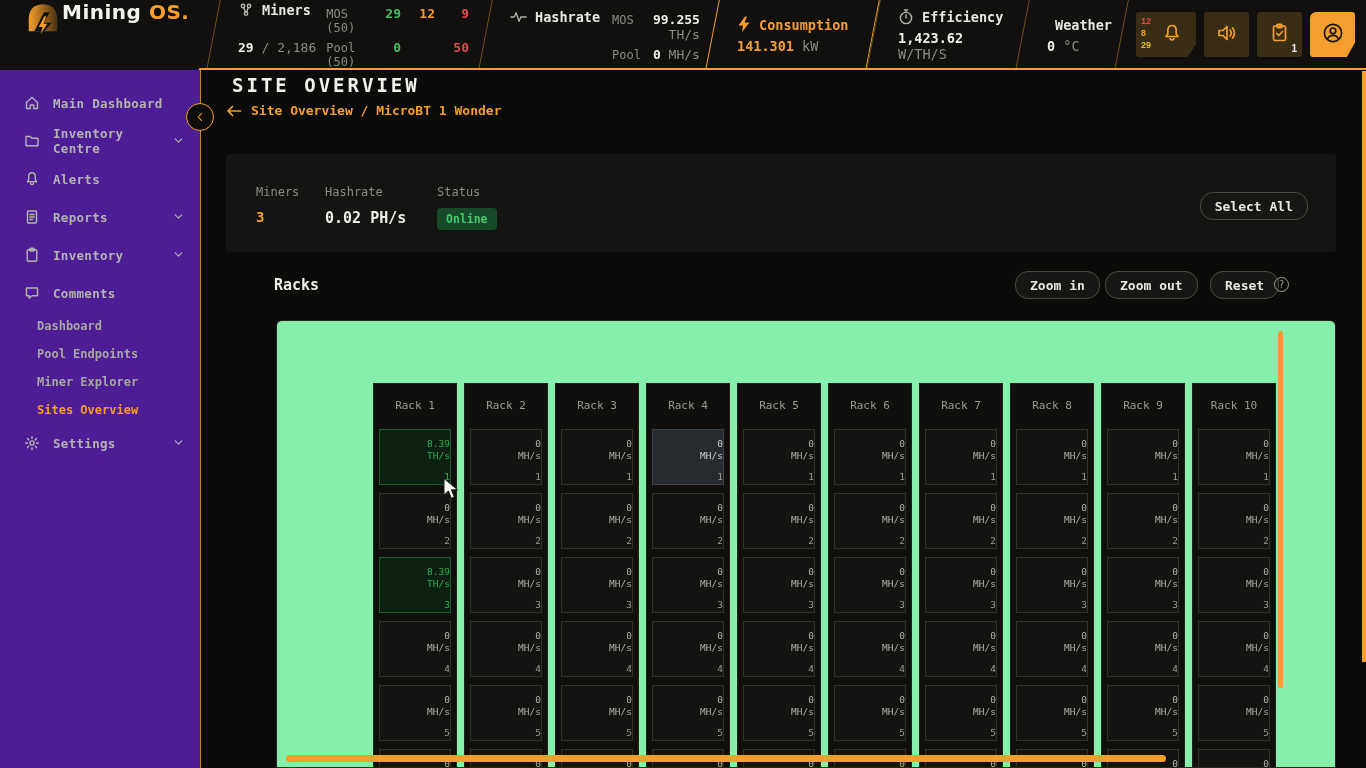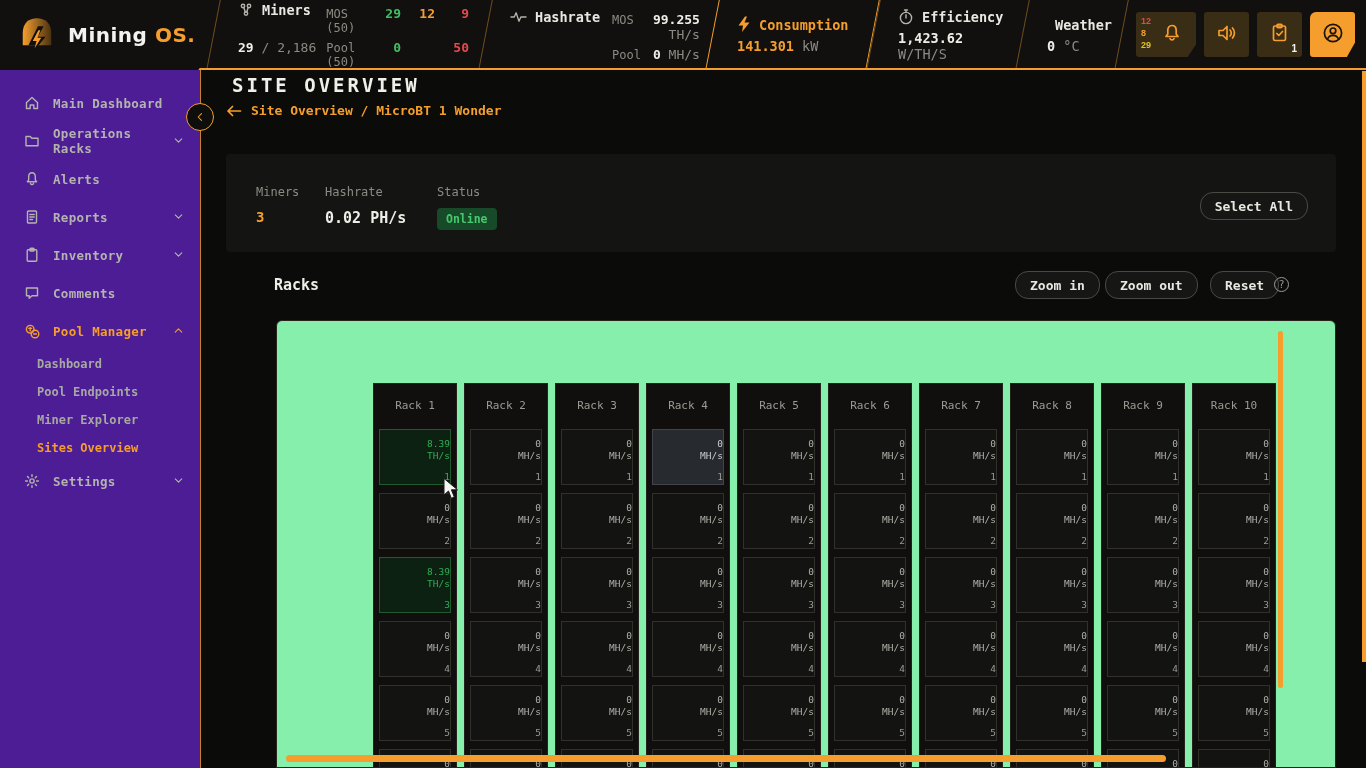--- a/index.html
+++ b/index.html
@@ -3,21 +3,21 @@
 <meta charset="utf-8">
 <style>
   * { margin:0; padding:0; box-sizing:border-box; }
   html,body { width:1366px; height:768px; overflow:hidden; background:#0b0b0a;
     font-family:"DejaVu Sans Mono", monospace; color:#b4b4ae; }
 
   
   .topbar { position:absolute; left:0; top:0; width:1366px; height:70px; background:#11100e; display:flex; }
   .topbar-border { position:absolute; left:206px; right:0; bottom:0; height:2px; background:#f59e2d; z-index:5; }
   .topbar-border-slant { position:absolute; left:199px; bottom:0; width:18px; height:2px; background:#f59e2d; transform:skewX(-35deg); }
-  .logo-area { width:213px; display:flex; align-items:center; padding-left:18px; gap:12px; }
+  .logo-area { width:213px; display:flex; padding-left:24px; gap:0; }
   .logo-text { font-family:"DejaVu Sans", sans-serif; font-weight:bold; font-size:20px; color:#f2f2ee; letter-spacing:.5px; }
   .logo-text .os { color:#f59e2d; }
   .seg { position:relative; height:70px; border-left:1px solid #6e4e1d; transform:skewX(-11deg); }
   .seg > .seg-in { transform:skewX(11deg); height:100%; display:flex; flex-direction:column; justify-content:center; gap:5px; padding:0 16px 0 24px; }
   .seg.hot { border-left:1px solid #f59e2d; border-right:1px solid #f59e2d; }
   .seg.endcap { border-right:1px solid #6e4e1d; }
   .seg-title { display:flex; align-items:center; gap:8px; font-size:13.5px; font-weight:bold; color:#e8e8e2; }
   .seg-title.orange, .orange { color:#f59e2d; }
   .dim { color:#8b8b84; font-weight:normal; }
   .w-miners { width:272px; } .w-hash { width:227px; } .w-cons { width:161px; } .w-eff { width:149px; } .w-weather { width:100px; }
@@ -247,21 +247,21 @@
           </svg>
         </span>
         <span class="nav-label">Main Dashboard</span>
       </div>
       <div class="nav-item">
         <span class="nav-icon">
           <svg class="ic" width="16" height="16" viewBox="0 0 16 16">
             <path d="M2 3.5 H6.2 L7.8 5.2 H14 V12.8 H2 Z"></path>
           </svg>
         </span>
-        <span class="nav-label">Operations Racks</span>
+        <span class="nav-label">Inventory Centre</span>
         <span class="nav-chevron">
           <svg class="ic" width="13" height="13" viewBox="0 0 16 16">
             <polyline points="4,6 8,10 12,6"></polyline>
           </svg>
         </span>
       </div>
       <div class="nav-item">
         <span class="nav-icon">
           <svg class="ic" width="16" height="16" viewBox="0 0 16 16">
             <path d="M8 1.8 C5.7 1.8 4.7 3.6 4.7 5.6 V8.8 L3.3 10.8 H12.7 L11.3 8.8 V5.6 C11.3 3.6 10.3 1.8 8 1.8 Z M6.5 12.5 A1.6 1.6 0 0 0 9.5 12.5"></path>
@@ -297,36 +297,20 @@
           </svg>
         </span>
       </div>
       <div class="nav-item">
         <span class="nav-icon">
           <svg class="ic" width="16" height="16" viewBox="0 0 16 16">
             <path d="M2.5 3 H13.5 V10.8 H8 L5.2 13.3 V10.8 H2.5 Z"></path>
           </svg>
         </span>
         <span class="nav-label">Comments</span>
-      </div>
-      <div class="nav-item active">
-        <span class="nav-icon">
-          <svg class="ic" width="17" height="17" viewBox="0 0 17 17" style="stroke:#f59e2d;">
-            <circle cx="6.2" cy="6.2" r="3.8"></circle>
-            <path d="M6.2 4.5 V7.9 M4.8 5.4 H7.6"></path>
-            <circle cx="11" cy="11" r="3.8"></circle>
-            <path d="M9.5 11 H12.5"></path>
-          </svg>
-        </span>
-        <span class="nav-label">Pool Manager</span>
-        <span class="nav-chevron">
-          <svg class="ic" width="13" height="13" viewBox="0 0 16 16" style="stroke:#f59e2d;">
-            <polyline points="4,10 8,6 12,10"></polyline>
-          </svg>
-        </span>
       </div>
       <div class="nav-child">
         <span>Dashboard</span>
       </div>
       <div class="nav-child">
         <span>Pool Endpoints</span>
       </div>
       <div class="nav-child">
         <span>Miner Explorer</span>
       </div>

